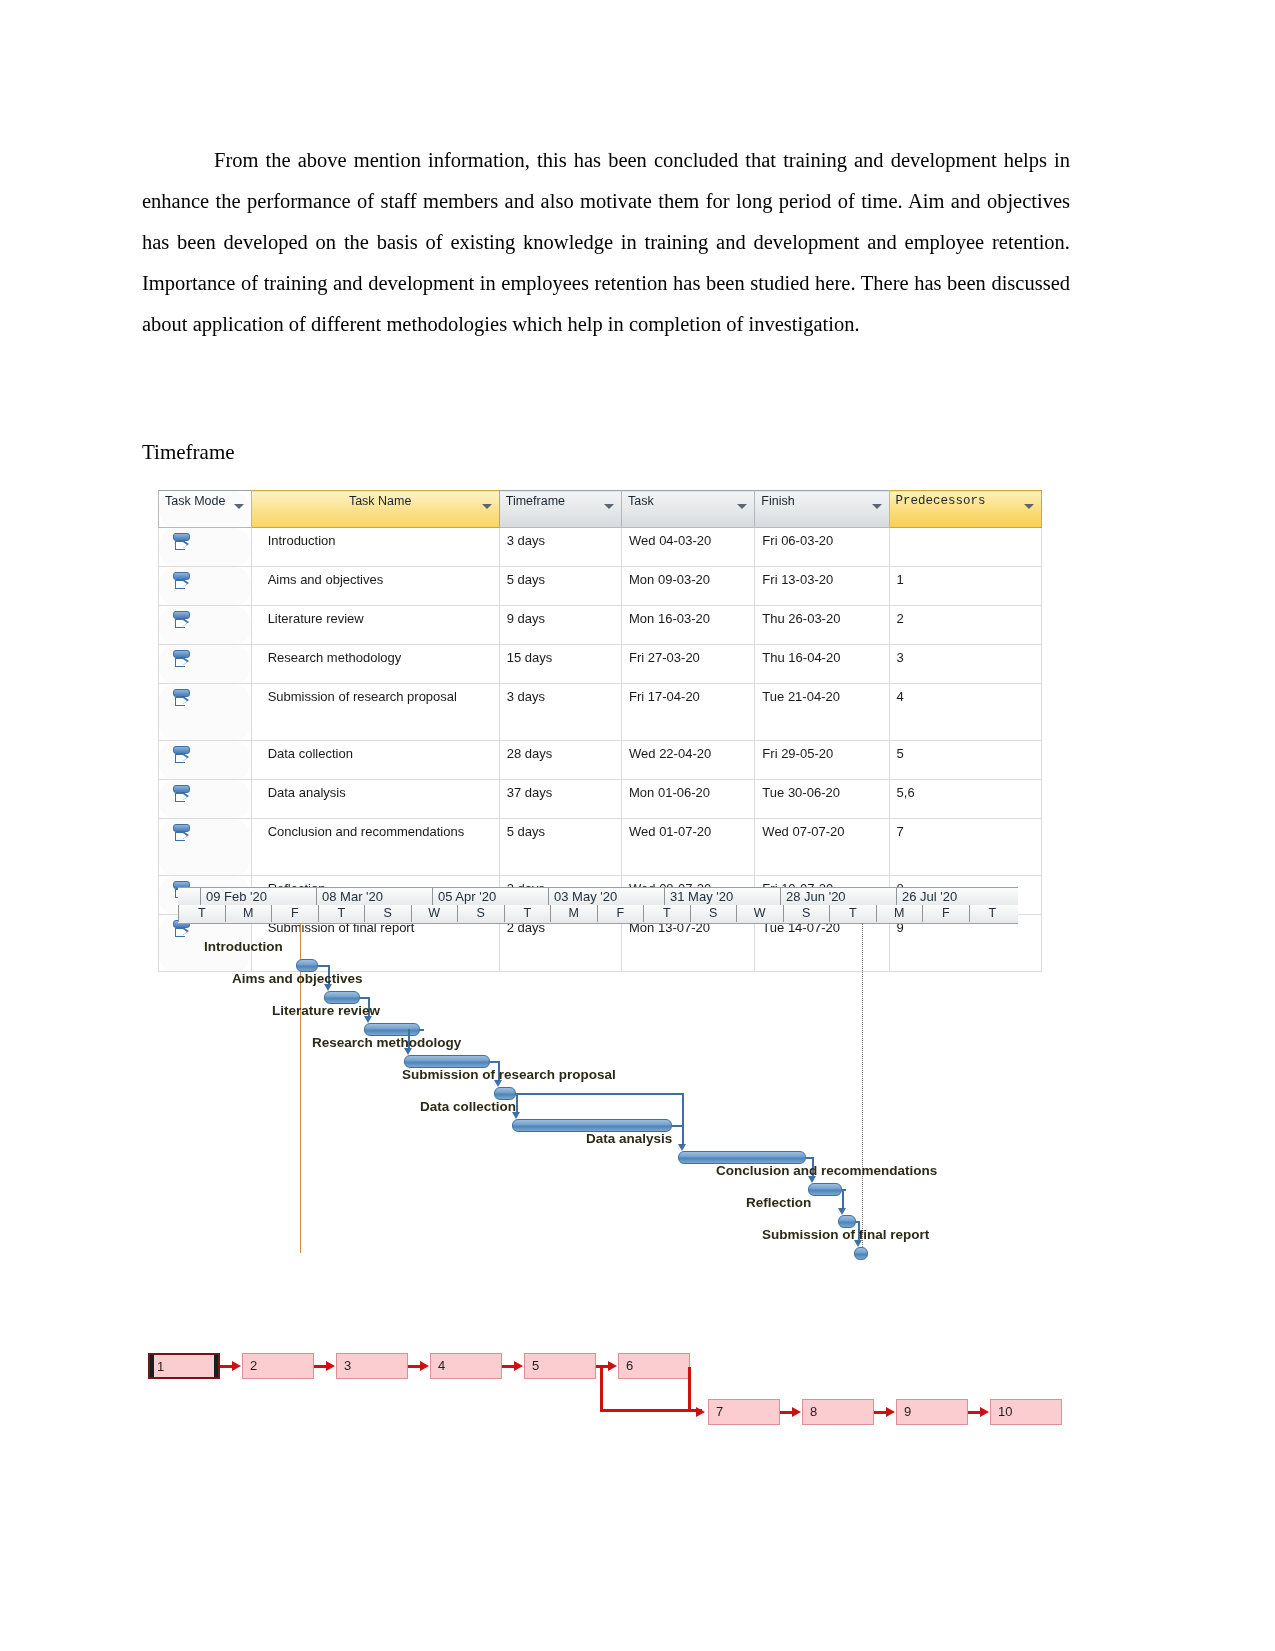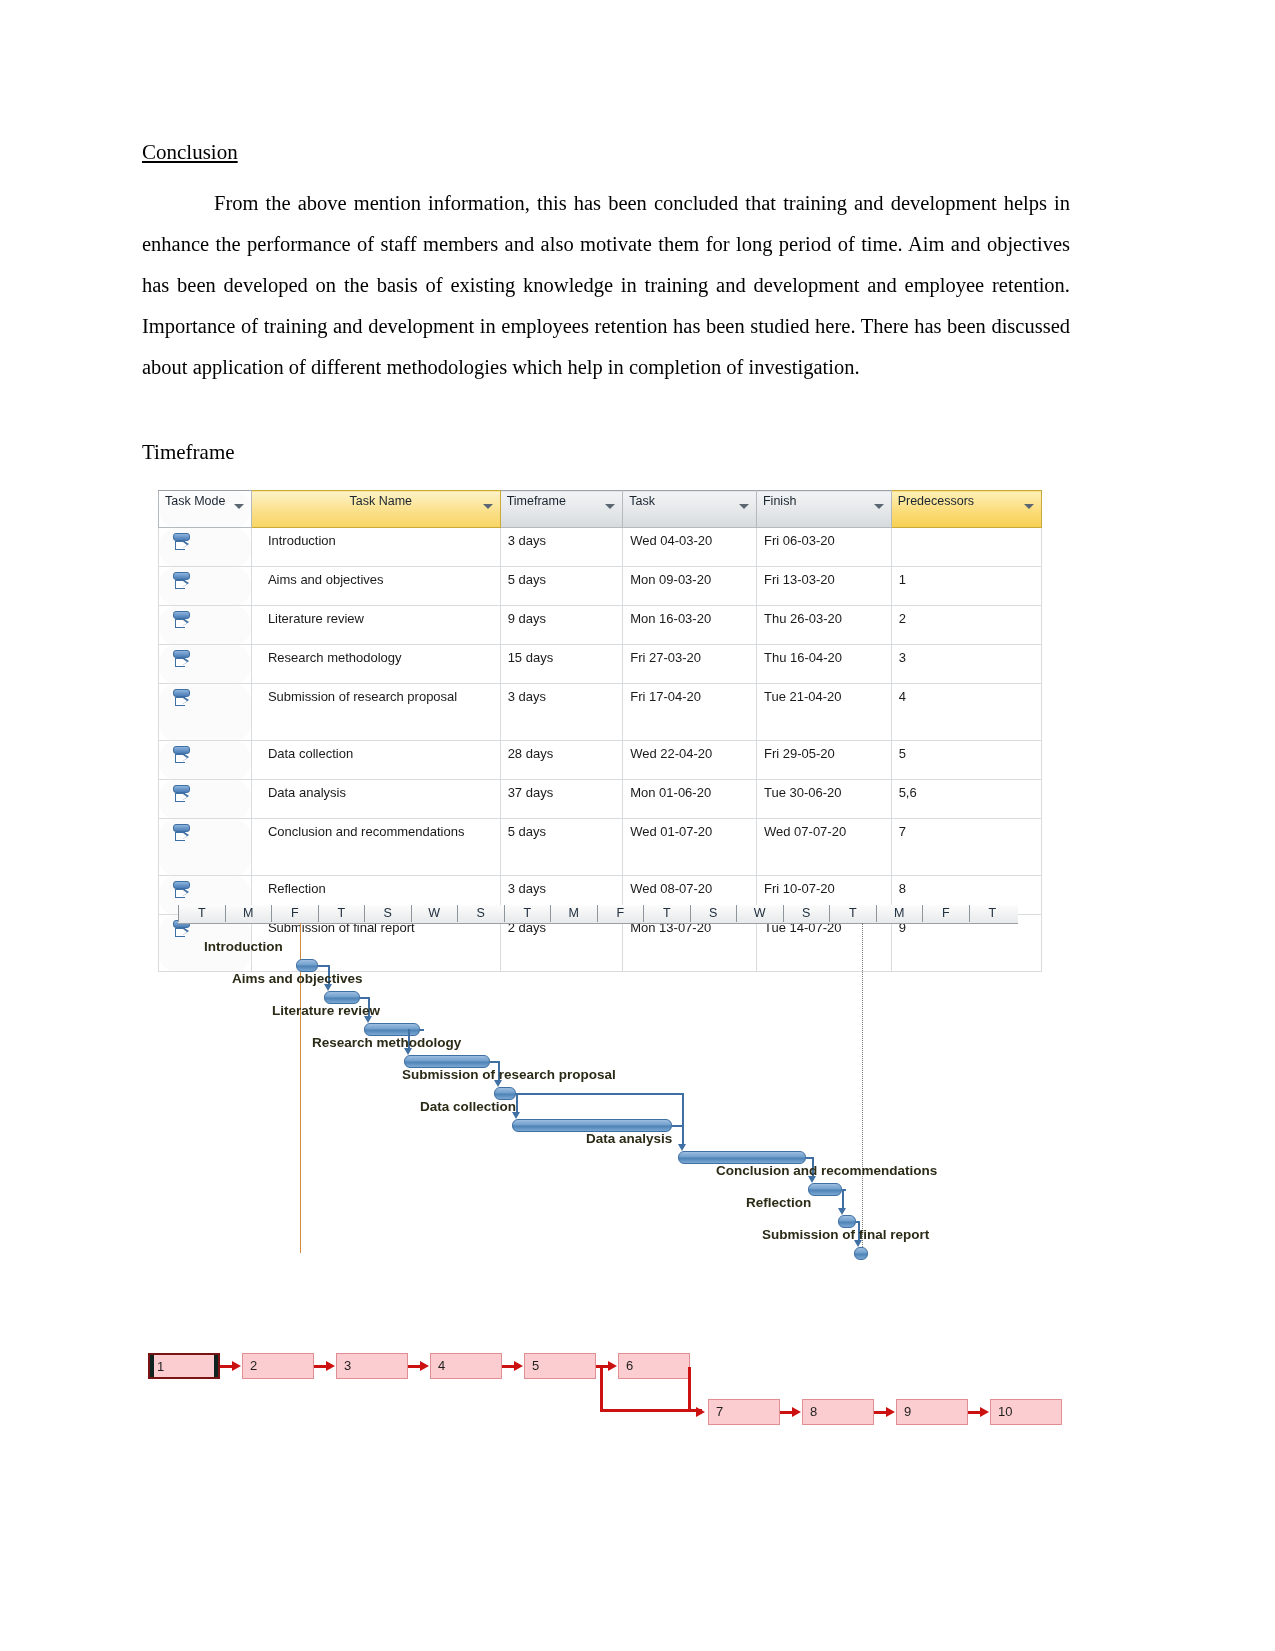--- a/index.html
+++ b/index.html
@@ -77,20 +77,21 @@
     line-height: 14px;
   }
   .hdr-row th.accent-name {
     background: linear-gradient(to bottom, #fdf3c8 0%, #fbe08a 55%, #f8d564 100%);
     border: 1px solid #c9a93a;
     text-align: center;
   }
   .hdr-row th.accent-pred {
     background: linear-gradient(to bottom, #fdf0b8 0%, #fbdc79 55%, #f7cf52 100%);
     border: 1px solid #c9a93a;
+    font-family: Liberation Mono, monospace;
   }
   .hdr-label { display:block; }
   .drop-arrow {
     position: absolute;
     right: 7px;
     top: 13px;
     width: 0; height: 0;
     border-left: 5px solid transparent;
     border-right: 5px solid transparent;
     border-top: 5px solid #5a6672;
@@ -264,21 +265,20 @@
     width: 0; height: 0;
     border-top: 5px solid transparent;
     border-bottom: 5px solid transparent;
     border-left: 9px solid #cc1111;
   }
 </style>
 </head>
 <body>
 
 <div class="doc">
-  <div class="heading">Conclusion</div>
   <p class="para">From the above mention information, this has been concluded that training and development helps in enhance the performance of staff members and also motivate them for long period of time. Aim and objectives has been developed on the basis of existing knowledge in training and development and employee retention. Importance of training and development in employees retention has been studied here. There has been discussed about application of different methodologies which help in completion of investigation.</p>
 </div>
 <div class="heading2">Timeframe</div>
 
 <table class="proj-table">
   <thead>
     <tr class="hdr-row">
       <th class="col-mode">
         <span class="hdr-label">Task Mode</span>
         <span class="drop-arrow"></span>
@@ -454,20 +454,29 @@
         <td class="col-dur"><span>2 days</span></td>
         <td class="col-start"><span>Mon 13-07-20</span></td>
         <td class="col-fin"><span>Tue 14-07-20</span></td>
         <td class="col-pred"><span>9</span></td>
       </tr>
     </tbody>
 </table>
 
 <div class="gantt">
   <div class="gantt-timeline">
+    <div class="tl-row tl-top" id="tl-months">
+        <div class="tl-cell" style="left: 22px; width: 116px;"><span>09 Feb '20</span></div>
+        <div class="tl-cell" style="left: 138px; width: 116px;"><span>08 Mar '20</span></div>
+        <div class="tl-cell" style="left: 254px; width: 116px;"><span>05 Apr '20</span></div>
+        <div class="tl-cell" style="left: 370px; width: 116px;"><span>03 May '20</span></div>
+        <div class="tl-cell" style="left: 486px; width: 116px;"><span>31 May '20</span></div>
+        <div class="tl-cell" style="left: 602px; width: 116px;"><span>28 Jun '20</span></div>
+        <div class="tl-cell" style="left: 718px; width: 116px;"><span>26 Jul '20</span></div>
+      </div>
     <div class="tl-row tl-bot" id="tl-days">
         <div class="tl-cell center" style="left: 0px; width: 46.5px;"><span>T</span></div>
         <div class="tl-cell center" style="left: 46.5px; width: 46.5px;"><span>M</span></div>
         <div class="tl-cell center" style="left: 93px; width: 46.5px;"><span>F</span></div>
         <div class="tl-cell center" style="left: 139.5px; width: 46.5px;"><span>T</span></div>
         <div class="tl-cell center" style="left: 186px; width: 46.5px;"><span>S</span></div>
         <div class="tl-cell center" style="left: 232.5px; width: 46.5px;"><span>W</span></div>
         <div class="tl-cell center" style="left: 279px; width: 46.5px;"><span>S</span></div>
         <div class="tl-cell center" style="left: 325.5px; width: 46.5px;"><span>T</span></div>
         <div class="tl-cell center" style="left: 372px; width: 46.5px;"><span>M</span></div>

